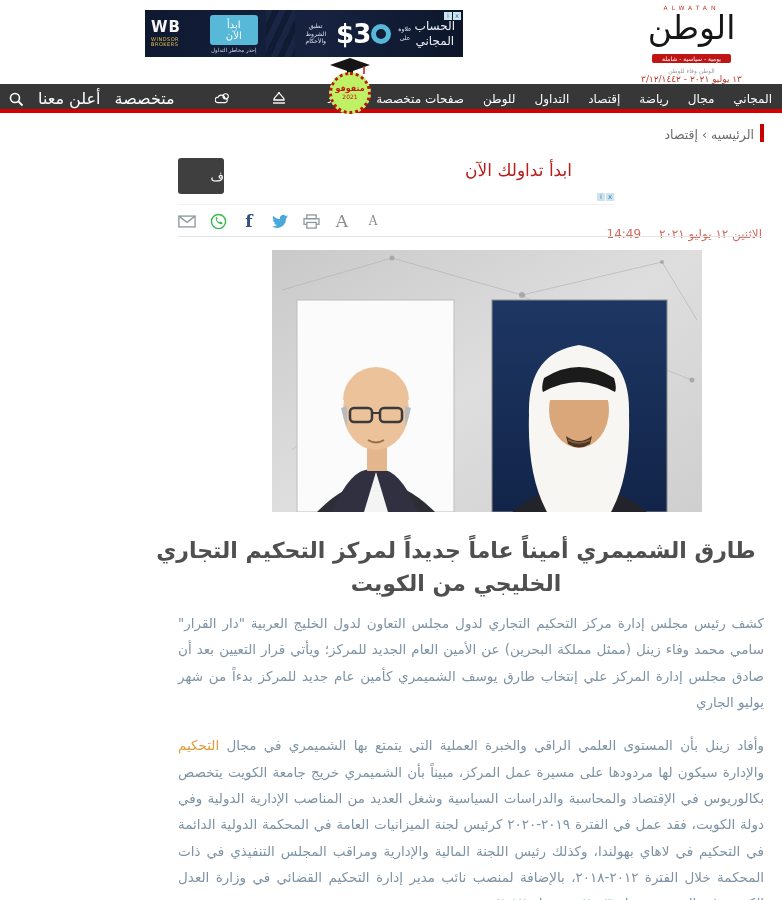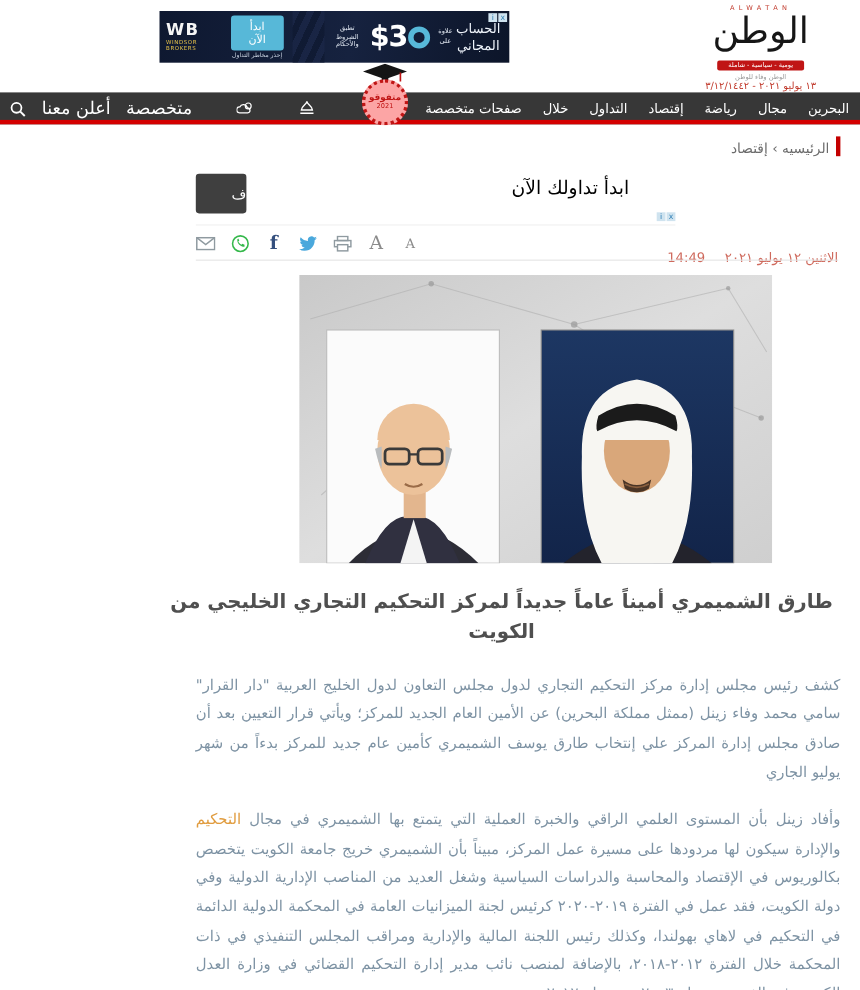--- a/index.html
+++ b/index.html
@@ -49,58 +49,58 @@
   .nav-item { color:#fff; font-size:12px; cursor:pointer; text-decoration:none; white-space:nowrap; }
   .nav-left { position:absolute; left:8px; top:0; height:29px; display:flex; align-items:center; gap:14px; }
   .nav-left .nav-item { font-size:16px; }
   .nav-icon { width:16px; height:16px; display:inline-block; cursor:pointer; }
   .nav-icon svg { width:100%; height:100%; }
   .gap-md { margin-left:26px; }
 
   
   .badge { position:absolute; left:327px; top:60px; width:46px; height:56px; z-index:5; text-align:center; }
   .badge-cap { position:absolute; left:3px; top:-2px; width:40px; height:18px; }
-  .badge-circle { position:absolute; left:2px; top:12px; width:42px; height:42px; background:#fca5a5;
+  .badge-circle { position:absolute; left:2px; top:12px; width:42px; height:42px; background:#bef264;
             border:3px dotted #c01515; border-radius:50%; display:flex; flex-direction:column;
             align-items:center; justify-content:center; }
   .badge-l1 { font-size:8px; color:#c01515; font-weight:bold; direction:rtl; line-height:1; }
   .badge-l2 { font-size:6px; color:#c01515; line-height:1.4; }
 
   
   .breadcrumb { position:absolute; top:124px; right:18px; display:flex; align-items:flex-end; direction:rtl; gap:6px; }
   .bc-bar { width:4px; height:18px; background:#c40000; }
   .bc-text { font-size:12.5px; color:#6b6b6b; }
   .bc-text a { color:#6b6b6b; text-decoration:none; cursor:pointer; }
 
   
   .inline-ad { position:absolute; left:178px; top:150px; width:436px; height:55px; background:#fff;
             border-bottom:1px solid #f0f0f0; }
   .inline-ad-text { position:absolute; right:42px; top:10px; font-family:"DejaVu Serif", serif;
-            font-size:17px; color:#000000; direction:rtl; }
+            font-size:17px; color:#b91c1c; direction:rtl; }
   .inline-ad-btn { position:absolute; left:0; top:8px; width:46px; height:36px; background:#3f3f3f;
             border:none; border-radius:3px; color:#fff; font-size:13px; text-align:right;
             padding-left:30px; overflow:hidden; cursor:pointer; direction:rtl; }
   .inline-ad .adchoices { top:auto; bottom:3px; right:0; }
 
   
   .toolbar { position:absolute; left:178px; top:209px; width:584px; height:24px;
             display:flex; align-items:center; justify-content:space-between; }
   .tool-icons { display:flex; align-items:center; gap:13px; }
   .tool-icon { width:18px; height:18px; cursor:pointer; display:flex; align-items:center; justify-content:center; }
   .fb-f { font-family:"DejaVu Serif", serif; font-weight:bold; font-size:17px; color:#35507e; }
   .font-a-big { font-family:"DejaVu Serif", serif; font-size:17px; color:#8b8b8b; }
   .font-a-small { font-family:"DejaVu Serif", serif; font-size:12px; color:#8b8b8b; }
   .pub-date { direction:rtl; font-size:12px; color:#cf6a5d;margin-top:25px; }
   .pub-date .time { margin-right:14px; }
   .toolbar-sep { position:absolute; left:178px; top:236px; width:584px; height:1px; background:#e4e4e4; }
 
   
   .article-image { position:absolute; left:272px; top:250px; width:430px; height:262px; cursor:default; }
   .headline { position:absolute; left:150px; top:534px; width:612px; text-align:center; direction:rtl;
-            font-size:18px; font-weight:600; color:#4f4f4f; line-height:1.5; }
+            font-size:22px; font-weight:600; color:#4f4f4f; line-height:1.5; }
   .article-body { position:absolute; left:178px; top:610px; width:586px; direction:rtl;
             font-size:13.5px; color:#7e93a4; line-height:1.95; text-align:justify; }
   .article-body p { margin-bottom:17px; }
   .tag-link { color:#e09b3d; cursor:pointer; }
 </style>
 </head>
 <body>
 
 <div id="screen">
 
@@ -133,26 +133,26 @@
       <span class="logo-dot"></span>
       <span>الوطن</span>
     </div>
     <div><span class="logo-ribbon">يومية - سياسية - شاملة</span></div>
     <div class="logo-slogan">الوطن وفاء للوطن</div>
     <div class="logo-date">١٣ يوليو ٢٠٢١ - ٣/١٢/١٤٤٢</div>
   </div>
 
   <div class="navbar">
     <div class="nav-main">
-        <a class="nav-item">البحرين</a>
+        <a class="nav-item">المجاني</a>
         <a class="nav-item">مجال</a>
         <a class="nav-item">رياضة</a>
         <a class="nav-item">إقتصاد</a>
         <a class="nav-item">التداول</a>
-        <a class="nav-item">خلال</a>
+        <a class="nav-item">للوطن</a>
         <a class="nav-item">صفحات متخصصة</a>
         <a class="nav-item">المزيد</a>
       </div>
     <div class="nav-left">
       <span class="nav-icon">
         <svg viewBox="0 0 16 16">
             <circle cx="7" cy="7" r="4.5" fill="none" stroke="#fff" stroke-width="1.6"></circle>
             <line x1="10.5" y1="10.5" x2="14.5" y2="14.5" stroke="#fff" stroke-width="1.8"></line>
           </svg>
       </span>

